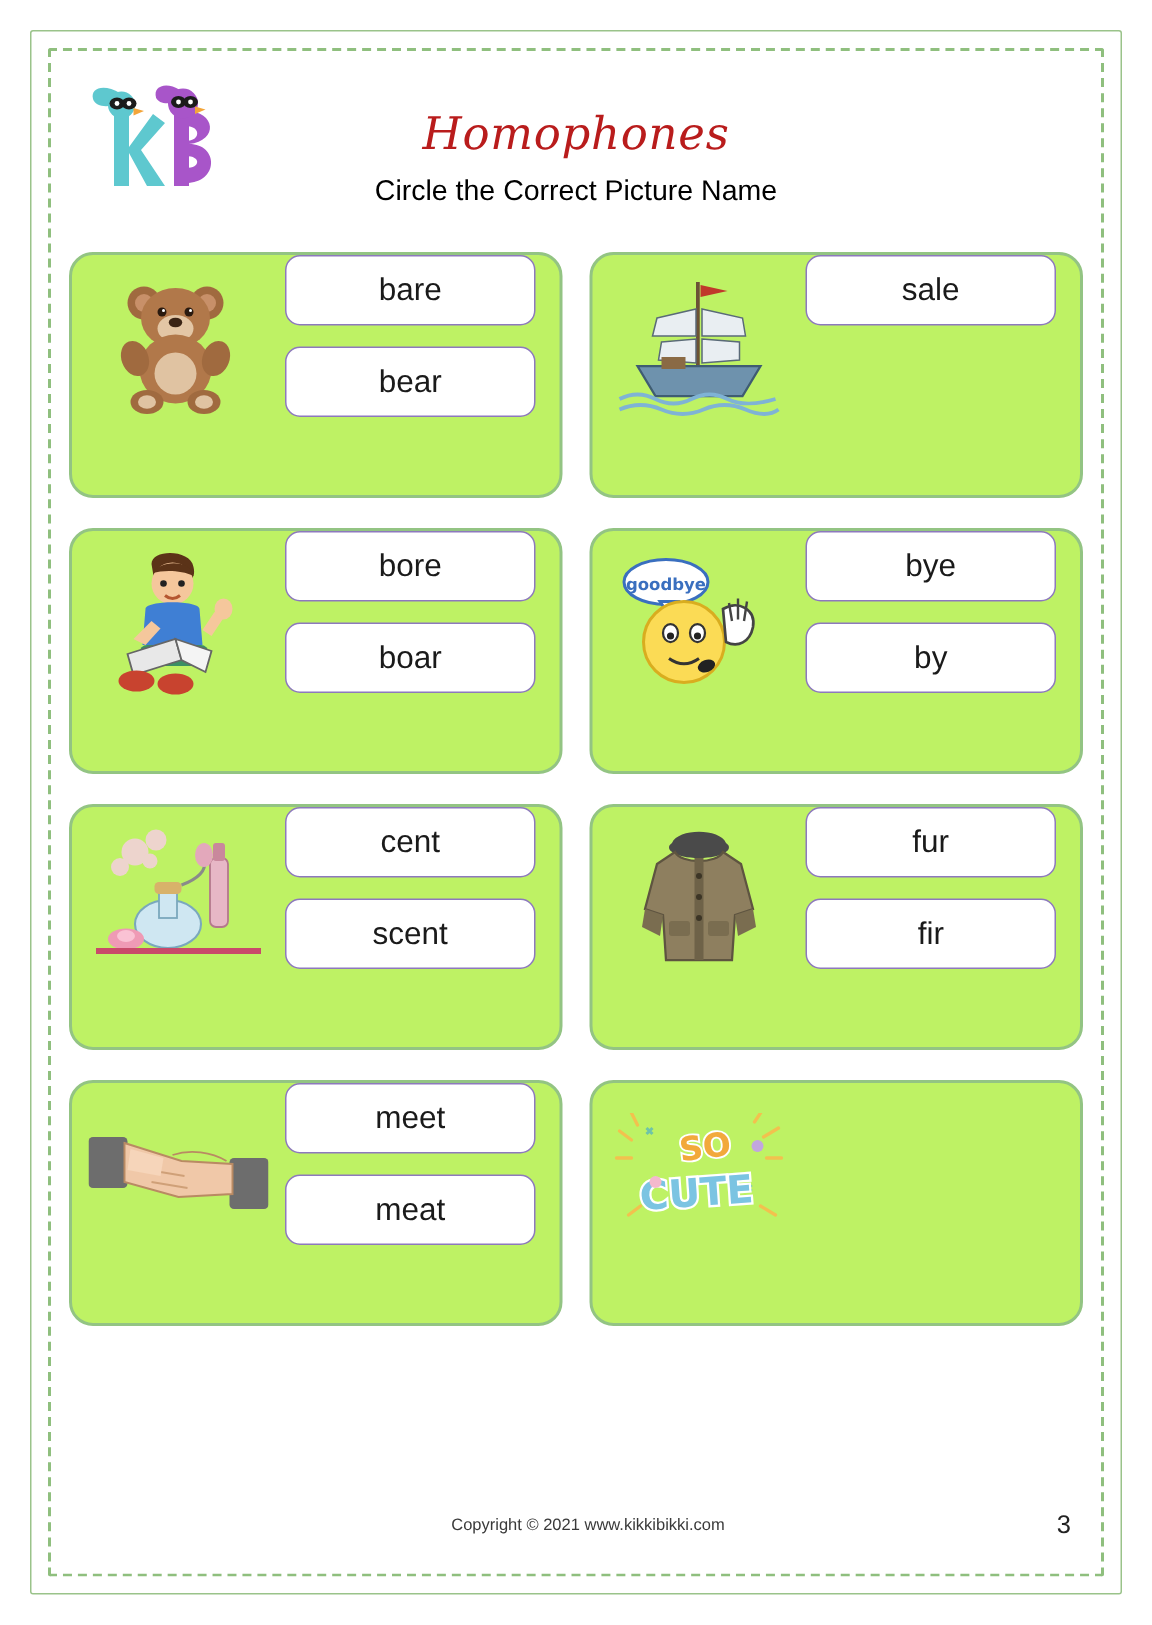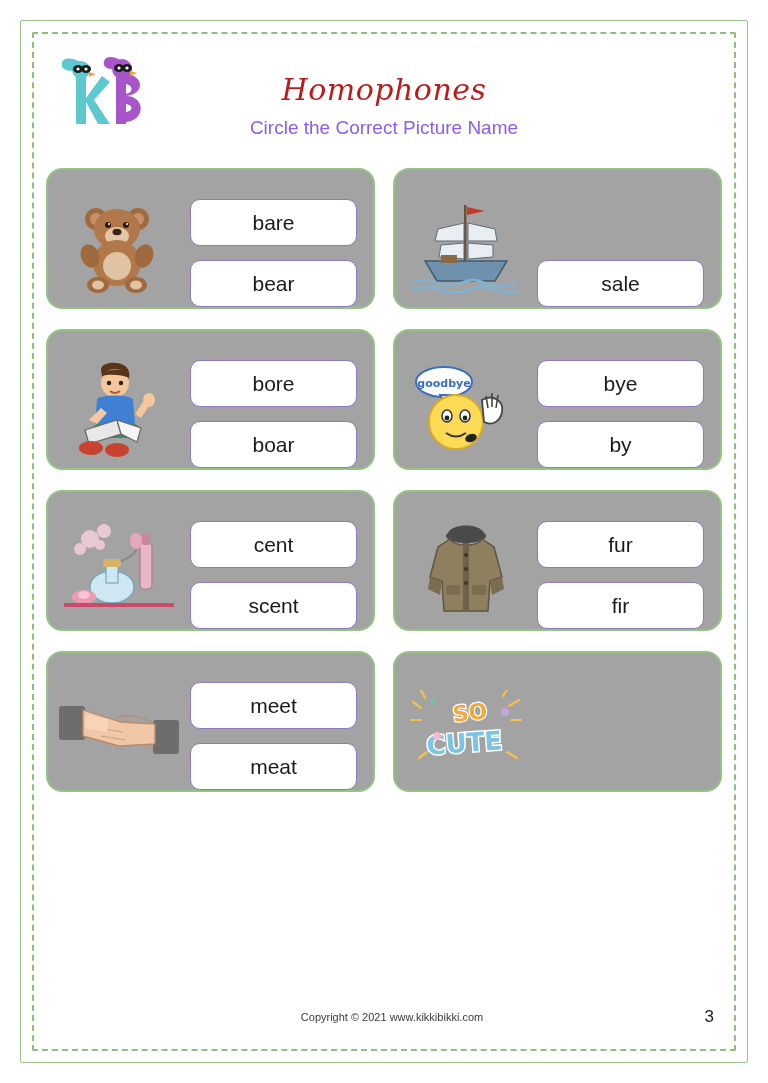--- a/index.html
+++ b/index.html
@@ -68,39 +68,39 @@
     font-size: 30px;
     color: #b91c1c;
     letter-spacing: 0.5px;
     padding-top: 26px;
     margin: 0;
     font-weight: normal;
   }
   .subtitle {
     text-align: center;
     font-size: 19px;
-    color: #8b5cf6;
+    color: #000000;
     margin: 10px 0 0 0;
     font-weight: normal;
   }
   
   .grid {
     margin-top: 10px;
     display: grid;
     grid-template-columns: 1fr 1fr;
     grid-gap: 20px 18px;
   }
   .card {
     border: 2px solid #93c483;
     border-radius: 16px;
-    height: 141px;
+    height: 164px;
     display: flex;
-    align-items: flex-end;
+    align-items: flex-start;
     box-sizing: border-box;
-    background: #a3a3a3;
+    background: #bef264;
   }
   .pic {
     width: 142px;
     height: 120px;
     display: flex;
     align-items: center;
     justify-content: center;
     flex: 0 0 142px;
   }
   .pic svg { display: block; }

